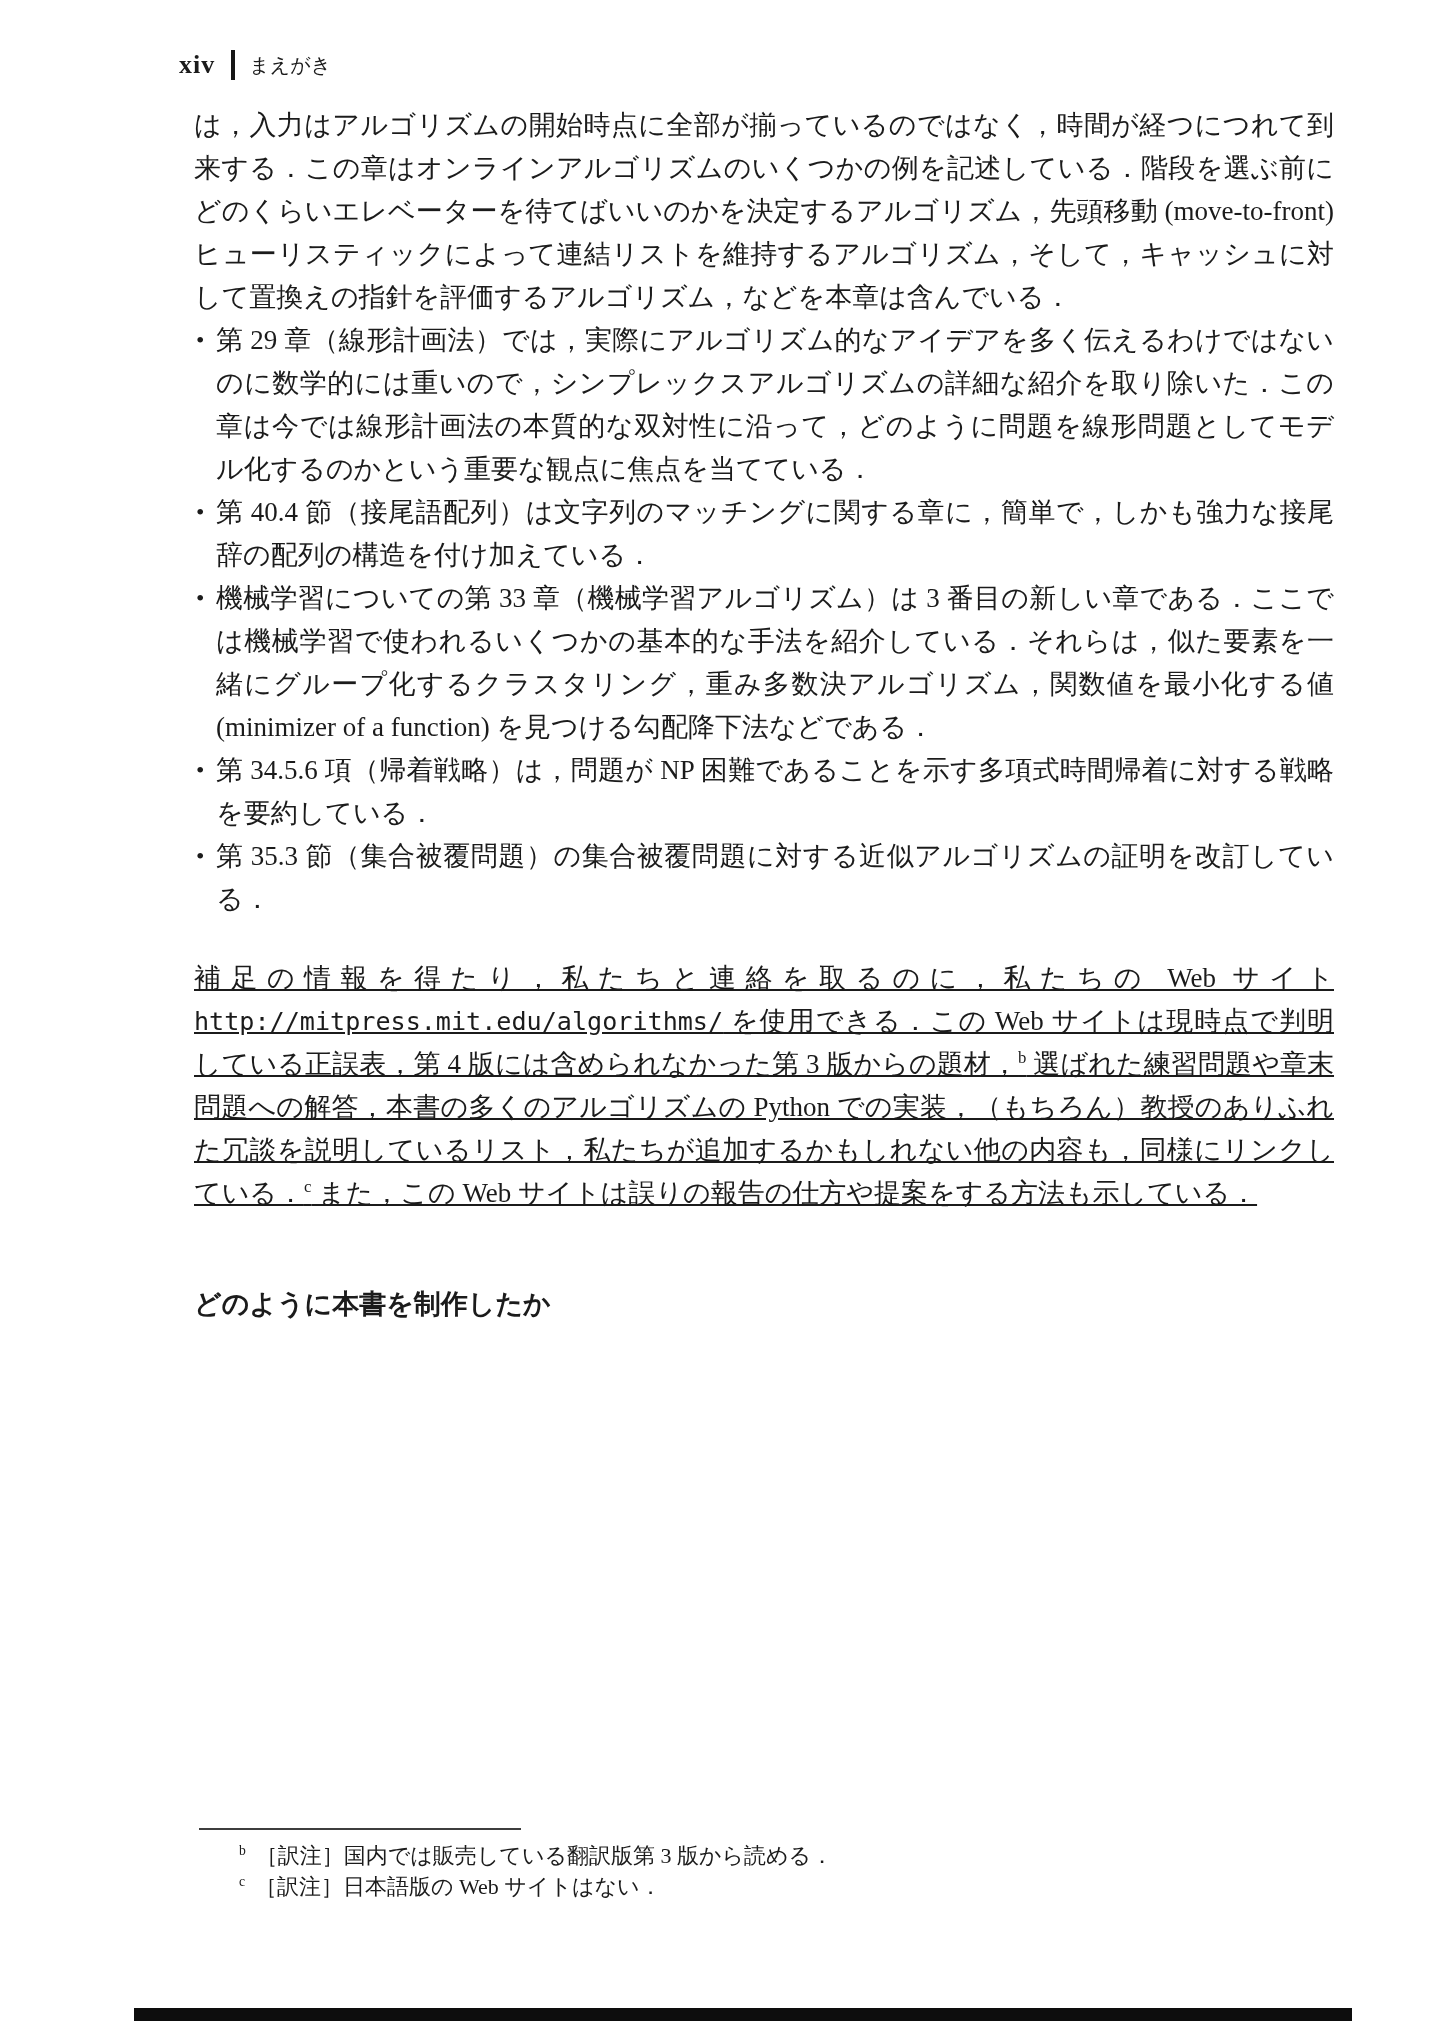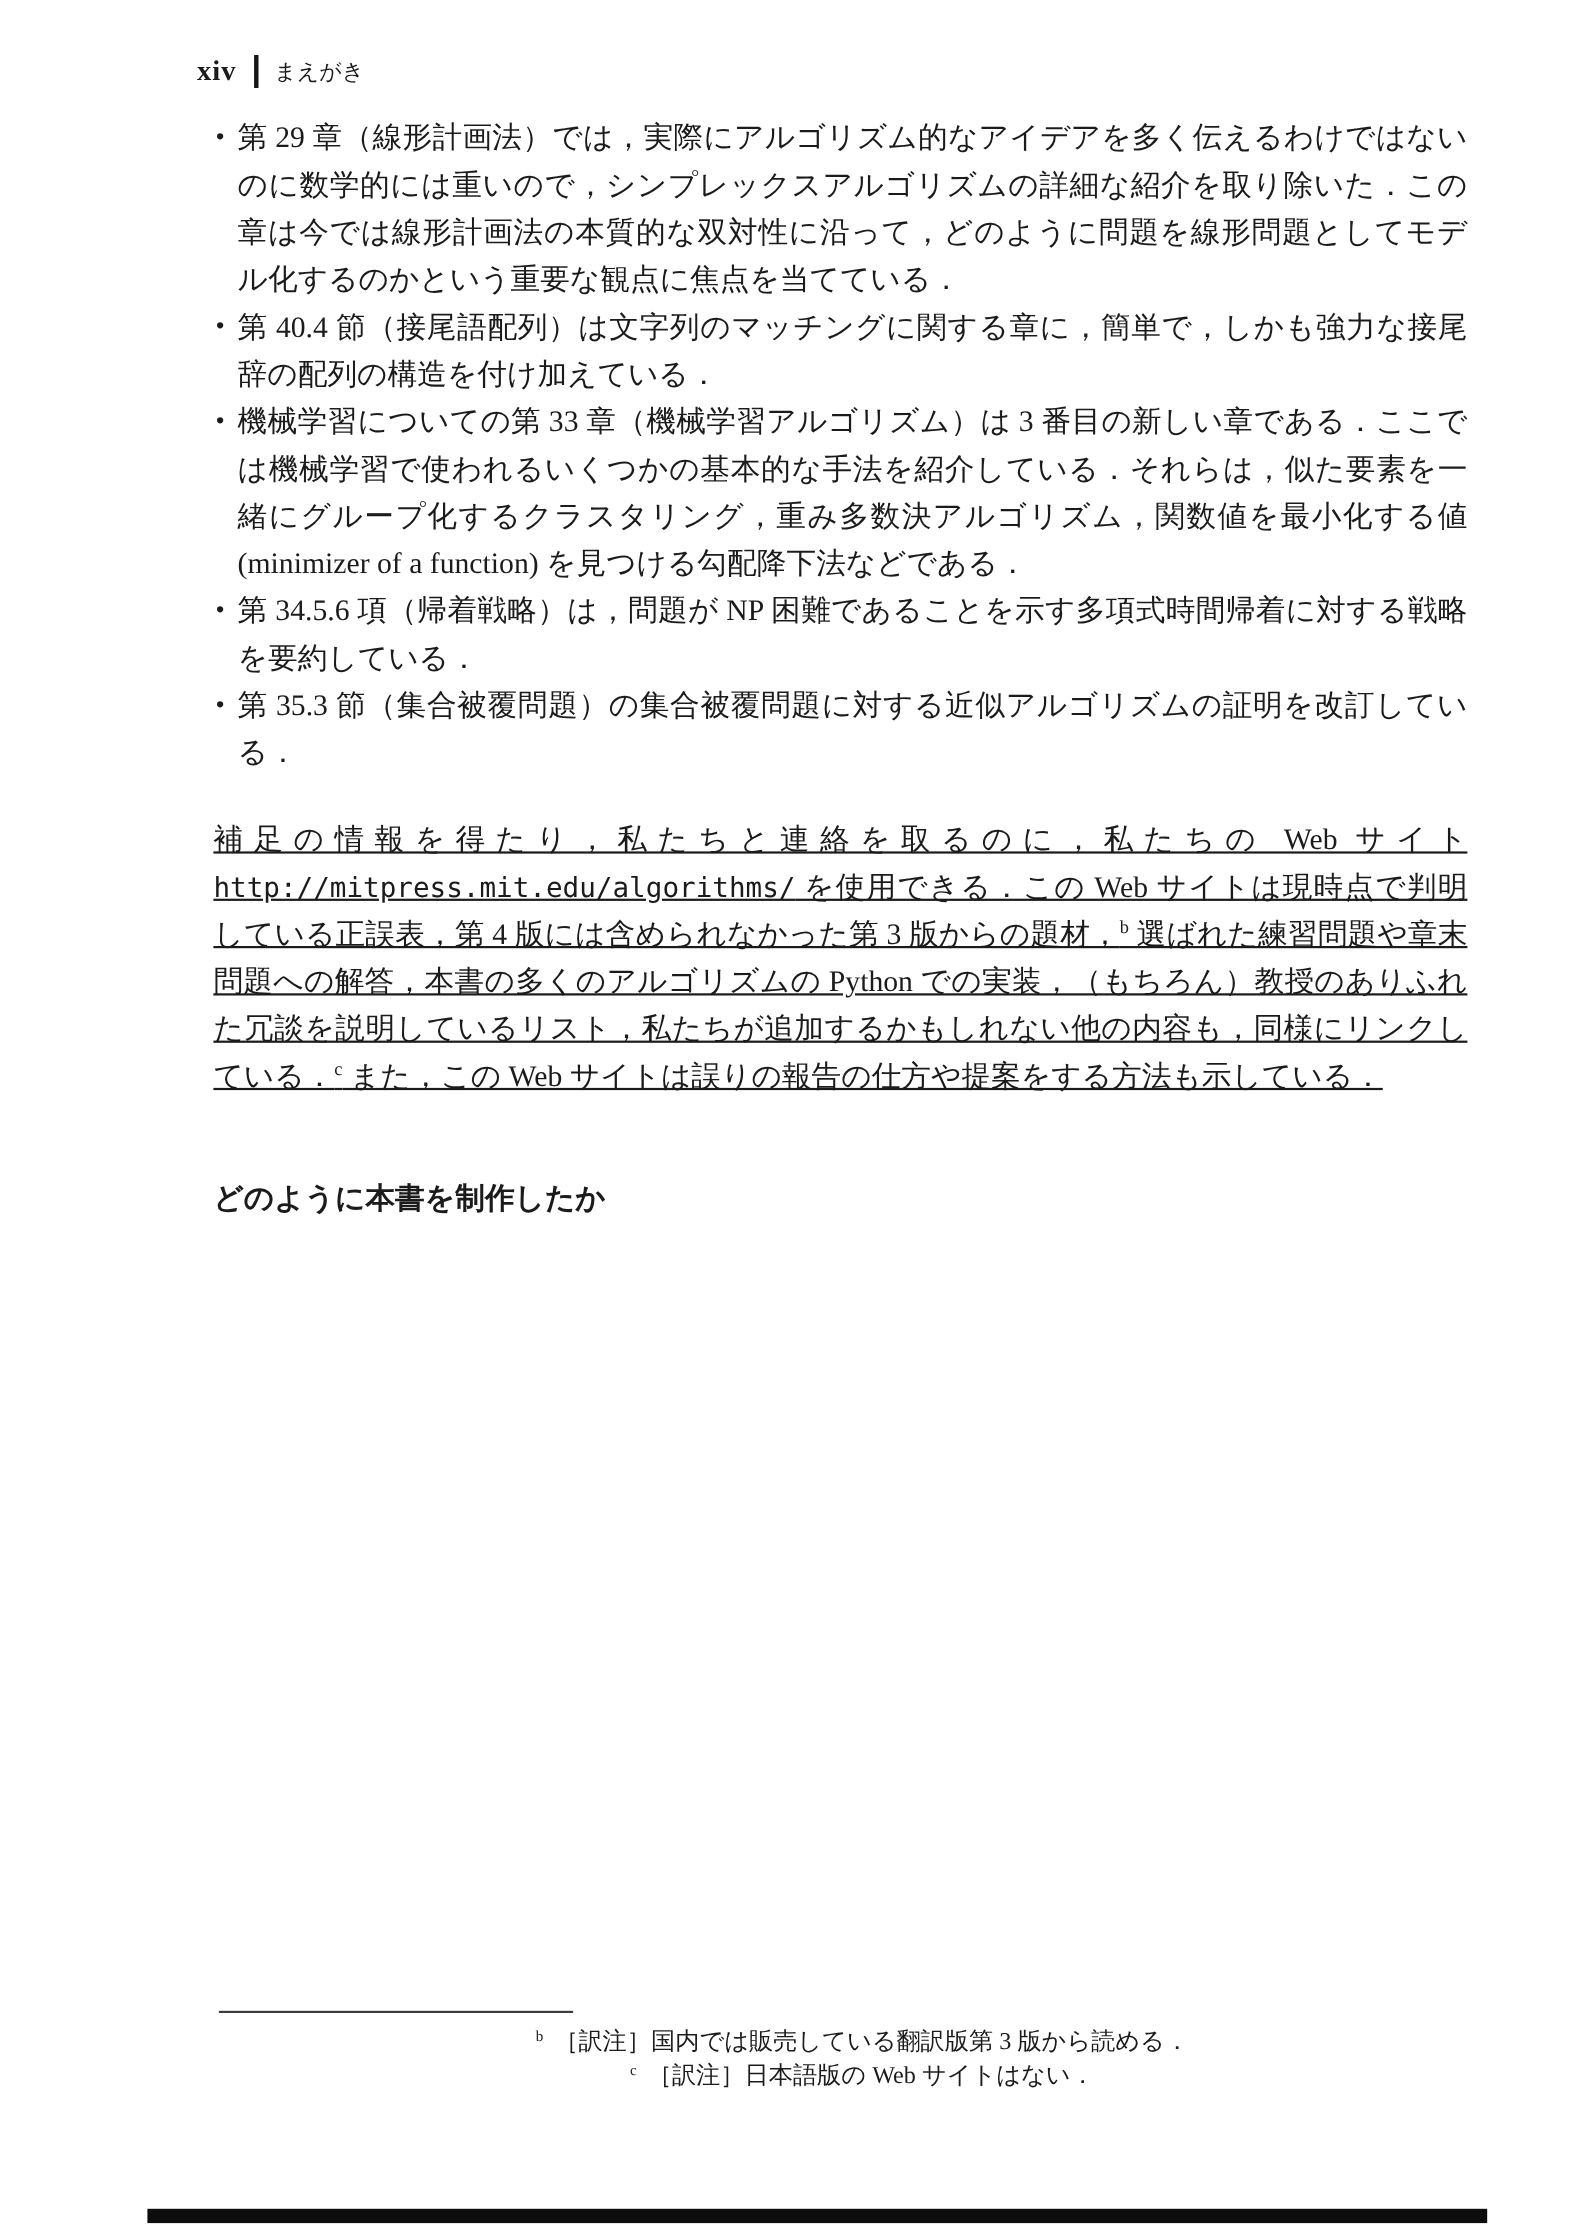--- a/index.html
+++ b/index.html
@@ -67,21 +67,21 @@
     vertical-align: super;
     line-height: 0;
   }
 
   
   .footnotes {
     position: absolute; top: 1828px; left: 175px; width: 1130px;
     font-size: 22px; line-height: 31px;
   }
   .fn-rule { width: 322px; height: 2px; background: #3d3d3d; margin: 0 0 10px 0; }
-  .footnote { padding-left: 40px; text-align: center; }
+  .footnote { padding-left: 40px; text-align: left; }
   .footnote sup.fnmark { margin-right: 10px; }
 
   
   .scan-bar {
     position: absolute; left: 110px; top: 2008px;
     width: 1218px; height: 13px; background: #0d0d0d;
   }
 </style>
 </head>
 <body>
@@ -89,20 +89,21 @@
 <div class="page">
 
   <div class="running-header">
     <span class="folio">xiv</span>
     <span class="rule-v"></span>
     <span class="chapter">まえがき</span>
   </div>
 
   <div class="main-col">
 
+    <p class="list-cont">は，入力はアルゴリズムの開始時点に全部が揃っているのではなく，時間が経つにつれて到来する．この章はオンラインアルゴリズムのいくつかの例を記述している．階段を選ぶ前にどのくらいエレベーターを待てばいいのかを決定するアルゴリズム，先頭移動 (move-to-front) ヒューリスティックによって連結リストを維持するアルゴリズム，そして，キャッシュに対して置換えの指針を評価するアルゴリズム，などを本章は含んでいる．</p>
 
     <ul class="changes">
       <li>
         <span class="bullet">•</span>
         <span>第 29 章（線形計画法）では，実際にアルゴリズム的なアイデアを多く伝えるわけではないのに数学的には重いので，シンプレックスアルゴリズムの詳細な紹介を取り除いた．この章は今では線形計画法の本質的な双対性に沿って，どのように問題を線形問題としてモデル化するのかという重要な観点に焦点を当てている．</span>
       </li>
       <li>
         <span class="bullet">•</span>
         <span>第 40.4 節（接尾語配列）は文字列のマッチングに関する章に，簡単で，しかも強力な接尾辞の配列の構造を付け加えている．</span>
       </li>

